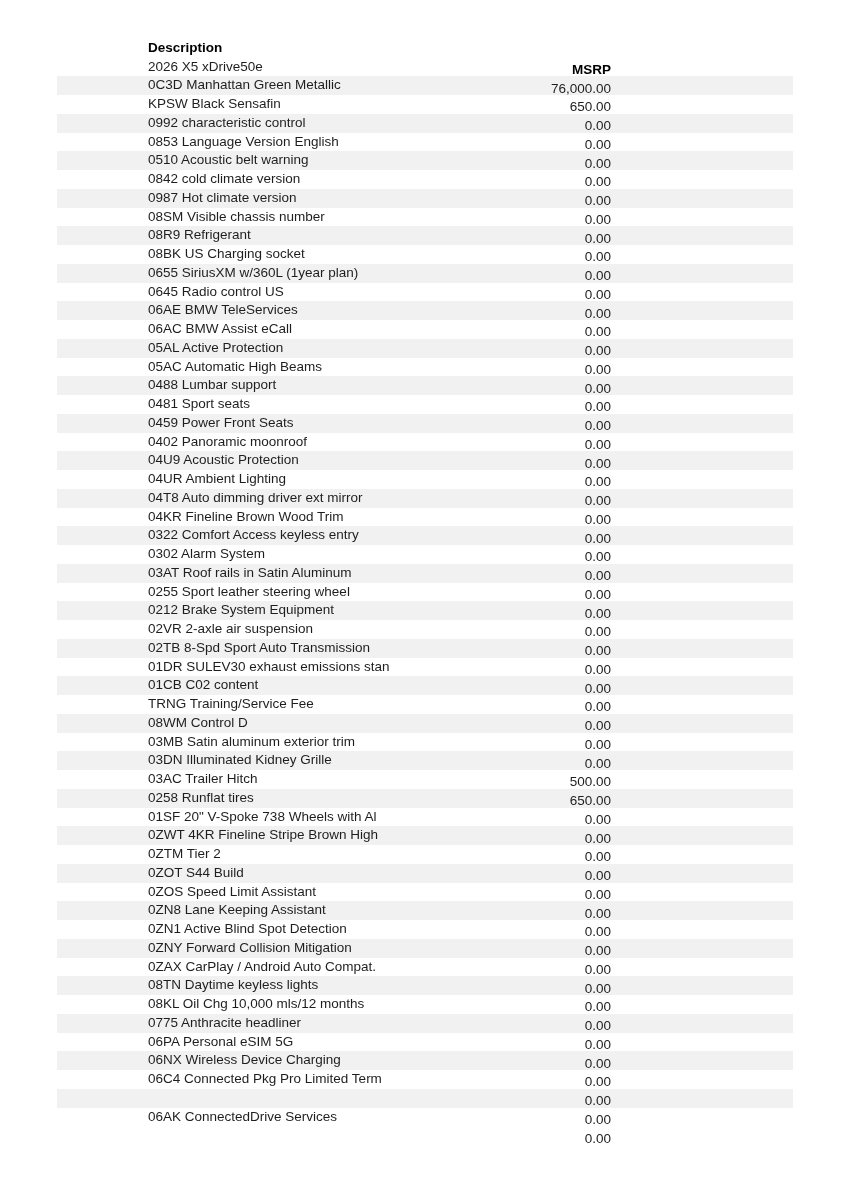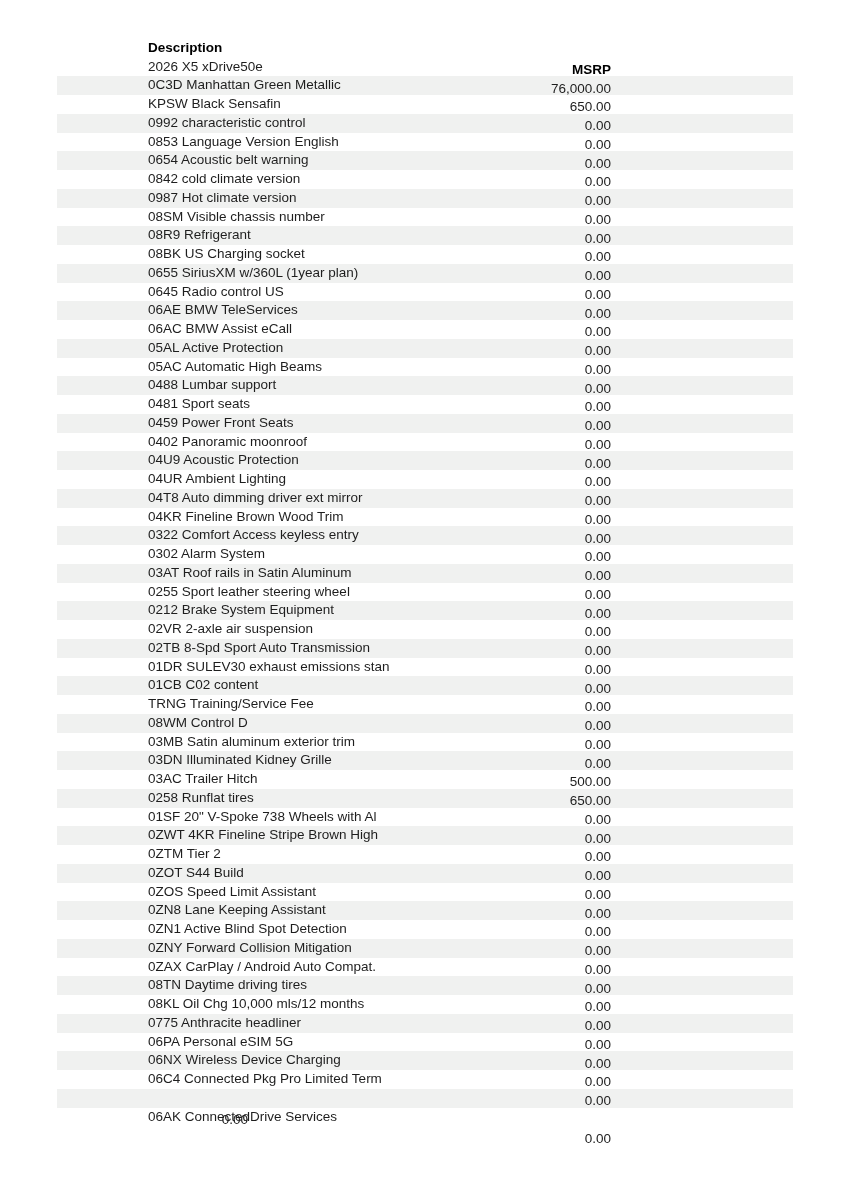--- a/index.html
+++ b/index.html
@@ -27,20 +27,21 @@
     left: 57px;
     top: 38.9px;
     width: 736px;
     font-size: 13.5px;
   }
   .row {
     display: flex;
     height: 18.75px;
     line-height: 18.75px;
     white-space: nowrap;
+    justify-content: flex-end;
   }
   .rows .row:nth-child(even) { background: var(--stripe); }
   .c-cat  { flex: none; width: 91px; padding-left: 4px; overflow: hidden; margin-top: 20px; }
   .c-desc { flex: 1 1 auto; min-width: 0; overflow: hidden; }
   .c-msrp { flex: none; width: 100px; text-align: right; margin-top: 22px; }
   .c-fill { flex: none; width: 182px; }
   .header-row .c-desc,
   .header-row .c-msrp { font-weight: bold; color: #000000; }
 </style>
 </head>
@@ -80,21 +81,21 @@
           <span class="c-fill"></span>
         </div>
         <div class="row">
           <span class="c-cat"></span>
           <span class="c-desc">0853 Language Version English</span>
           <span class="c-msrp">0.00</span>
           <span class="c-fill"></span>
         </div>
         <div class="row">
           <span class="c-cat"></span>
-          <span class="c-desc">0654 Acoustic belt warning</span>
+          <span class="c-desc">0510 Acoustic belt warning</span>
           <span class="c-msrp">0.00</span>
           <span class="c-fill"></span>
         </div>
         <div class="row">
           <span class="c-cat"></span>
           <span class="c-desc">0842 cold climate version</span>
           <span class="c-msrp">0.00</span>
           <span class="c-fill"></span>
         </div>
         <div class="row">
@@ -344,21 +345,21 @@
           <span class="c-fill"></span>
         </div>
         <div class="row">
           <span class="c-cat"></span>
           <span class="c-desc">0ZAX CarPlay / Android Auto Compat.</span>
           <span class="c-msrp">0.00</span>
           <span class="c-fill"></span>
         </div>
         <div class="row">
           <span class="c-cat">Standard</span>
-          <span class="c-desc">08TN Daytime driving tires</span>
+          <span class="c-desc">08TN Daytime keyless lights</span>
           <span class="c-msrp">0.00</span>
           <span class="c-fill"></span>
         </div>
         <div class="row">
           <span class="c-cat"></span>
           <span class="c-desc">08KL Oil Chg 10,000 mls/12 months</span>
           <span class="c-msrp">0.00</span>
           <span class="c-fill"></span>
         </div>
         <div class="row">

